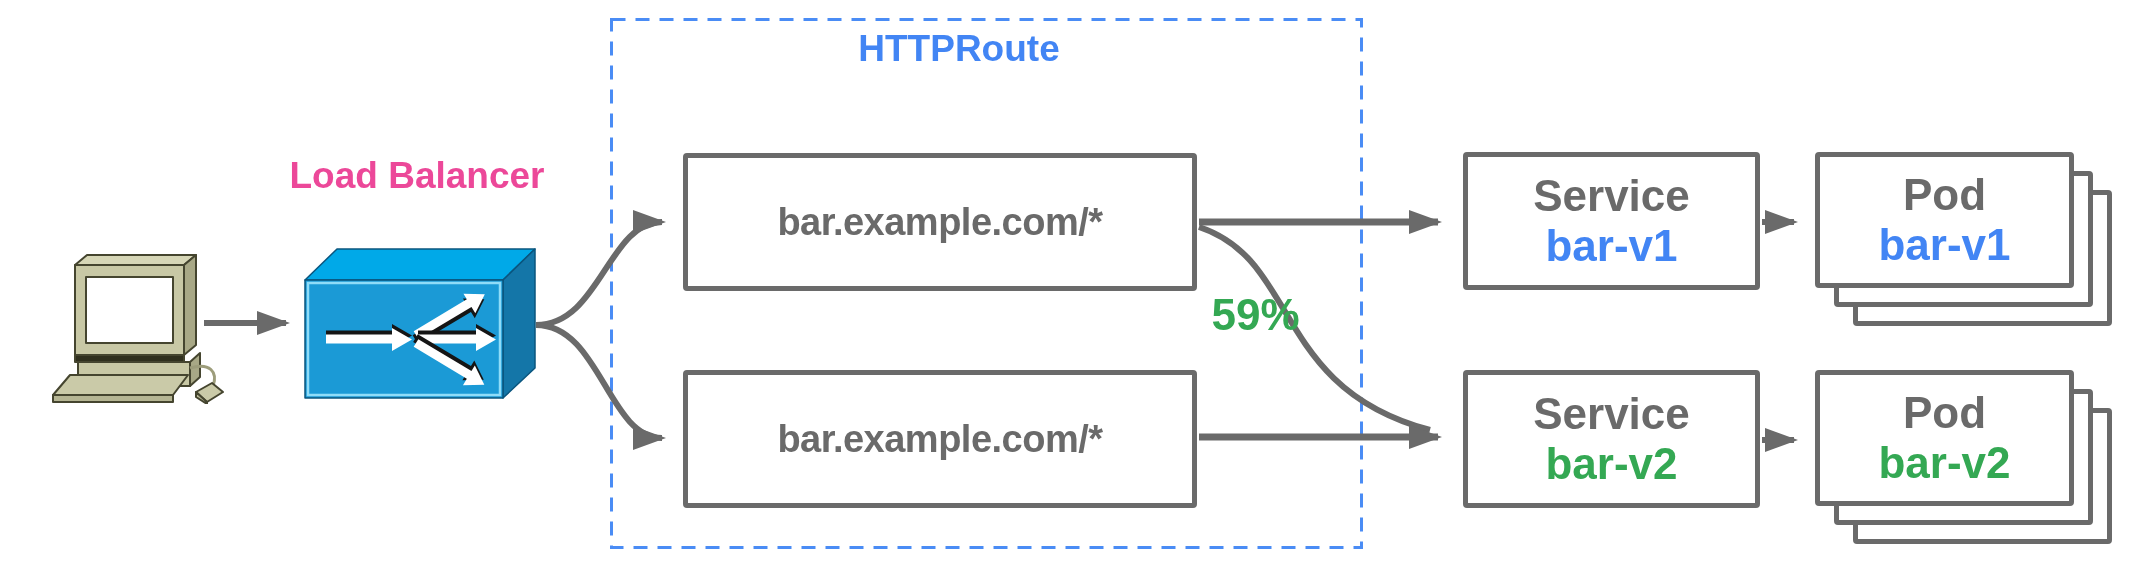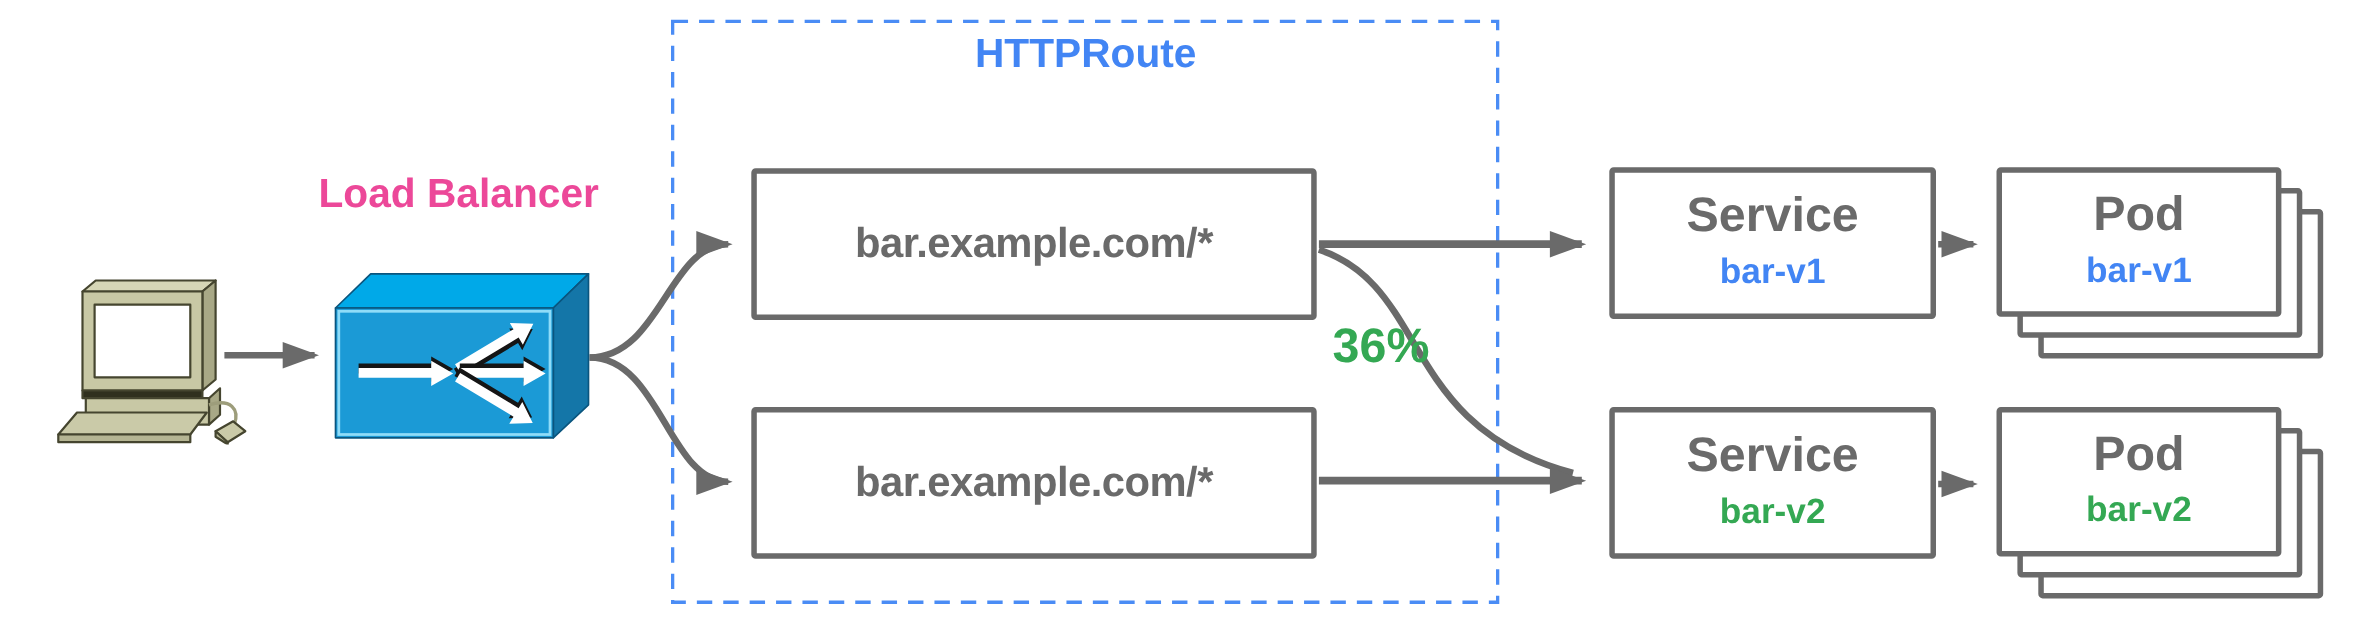--- a/index.html
+++ b/index.html
@@ -10,29 +10,29 @@
   .abs{position:absolute;}
   svg{display:block;}
   .conn{position:absolute;left:0;top:0;pointer-events:none;}
   .box{
     position:absolute;background:#ffffff;border:5px solid #6a6a6a;border-radius:4px;
     box-sizing:border-box;display:flex;flex-direction:column;align-items:center;justify-content:center;
     text-align:center;
   }
   .route-text{font-size:38px;line-height:48px;color:#6a6a6a;letter-spacing:-0.5px;}
   .svc-label{font-size:44px;line-height:50px;color:#6a6a6a;}
-  .svc-name{font-size:32px;line-height:50px;}
+  .svc-name{font-size:44px;line-height:50px;}
   .blue{color:#4285F4;}
   .green{color:#34A853;}
   .lb-label{
     position:absolute;left:262px;top:156px;width:310px;text-align:center;
     font-size:37px;line-height:40px;color:#ec4899;
   }
   .group-title{
-    position:absolute;left:612px;top:26px;width:750px;text-align:center;
+    position:absolute;left:584px;top:26px;width:750px;text-align:center;
     font-size:37px;line-height:46px;color:#4285F4;
   }
   .pct{
     position:absolute;width:115px;text-align:center;font-size:44px;line-height:46px;
   }
   .pod-stack{position:absolute;width:297px;height:174px;}
   .pod-layer{
     position:absolute;width:259px;height:136px;background:#fff;border:5px solid #6a6a6a;
     border-radius:4px;box-sizing:border-box;
   }
@@ -127,21 +127,21 @@
   </div>
 
   <div class="box" style="left:683px;top:153px;width:514px;height:138px;">
     <div class="route-text">bar.example.com/*</div>
   </div>
 
   <div class="box" style="left:683px;top:370px;width:514px;height:138px;">
     <div class="route-text">bar.example.com/*</div>
   </div>
 
-  <div class="pct green" style="left:1198px;top:292px;">36%</div>
+  <div class="pct green" style="left:1198px;top:292px;">59%</div>
 
   <div class="box" style="left:1463px;top:152px;width:297px;height:138px;">
     <div class="svc-label">Service</div>
     <div class="svc-name blue">bar-v1</div>
   </div>
 
   <div class="box" style="left:1463px;top:370px;width:297px;height:138px;">
     <div class="svc-label">Service</div>
     <div class="svc-name green">bar-v2</div>
   </div>

